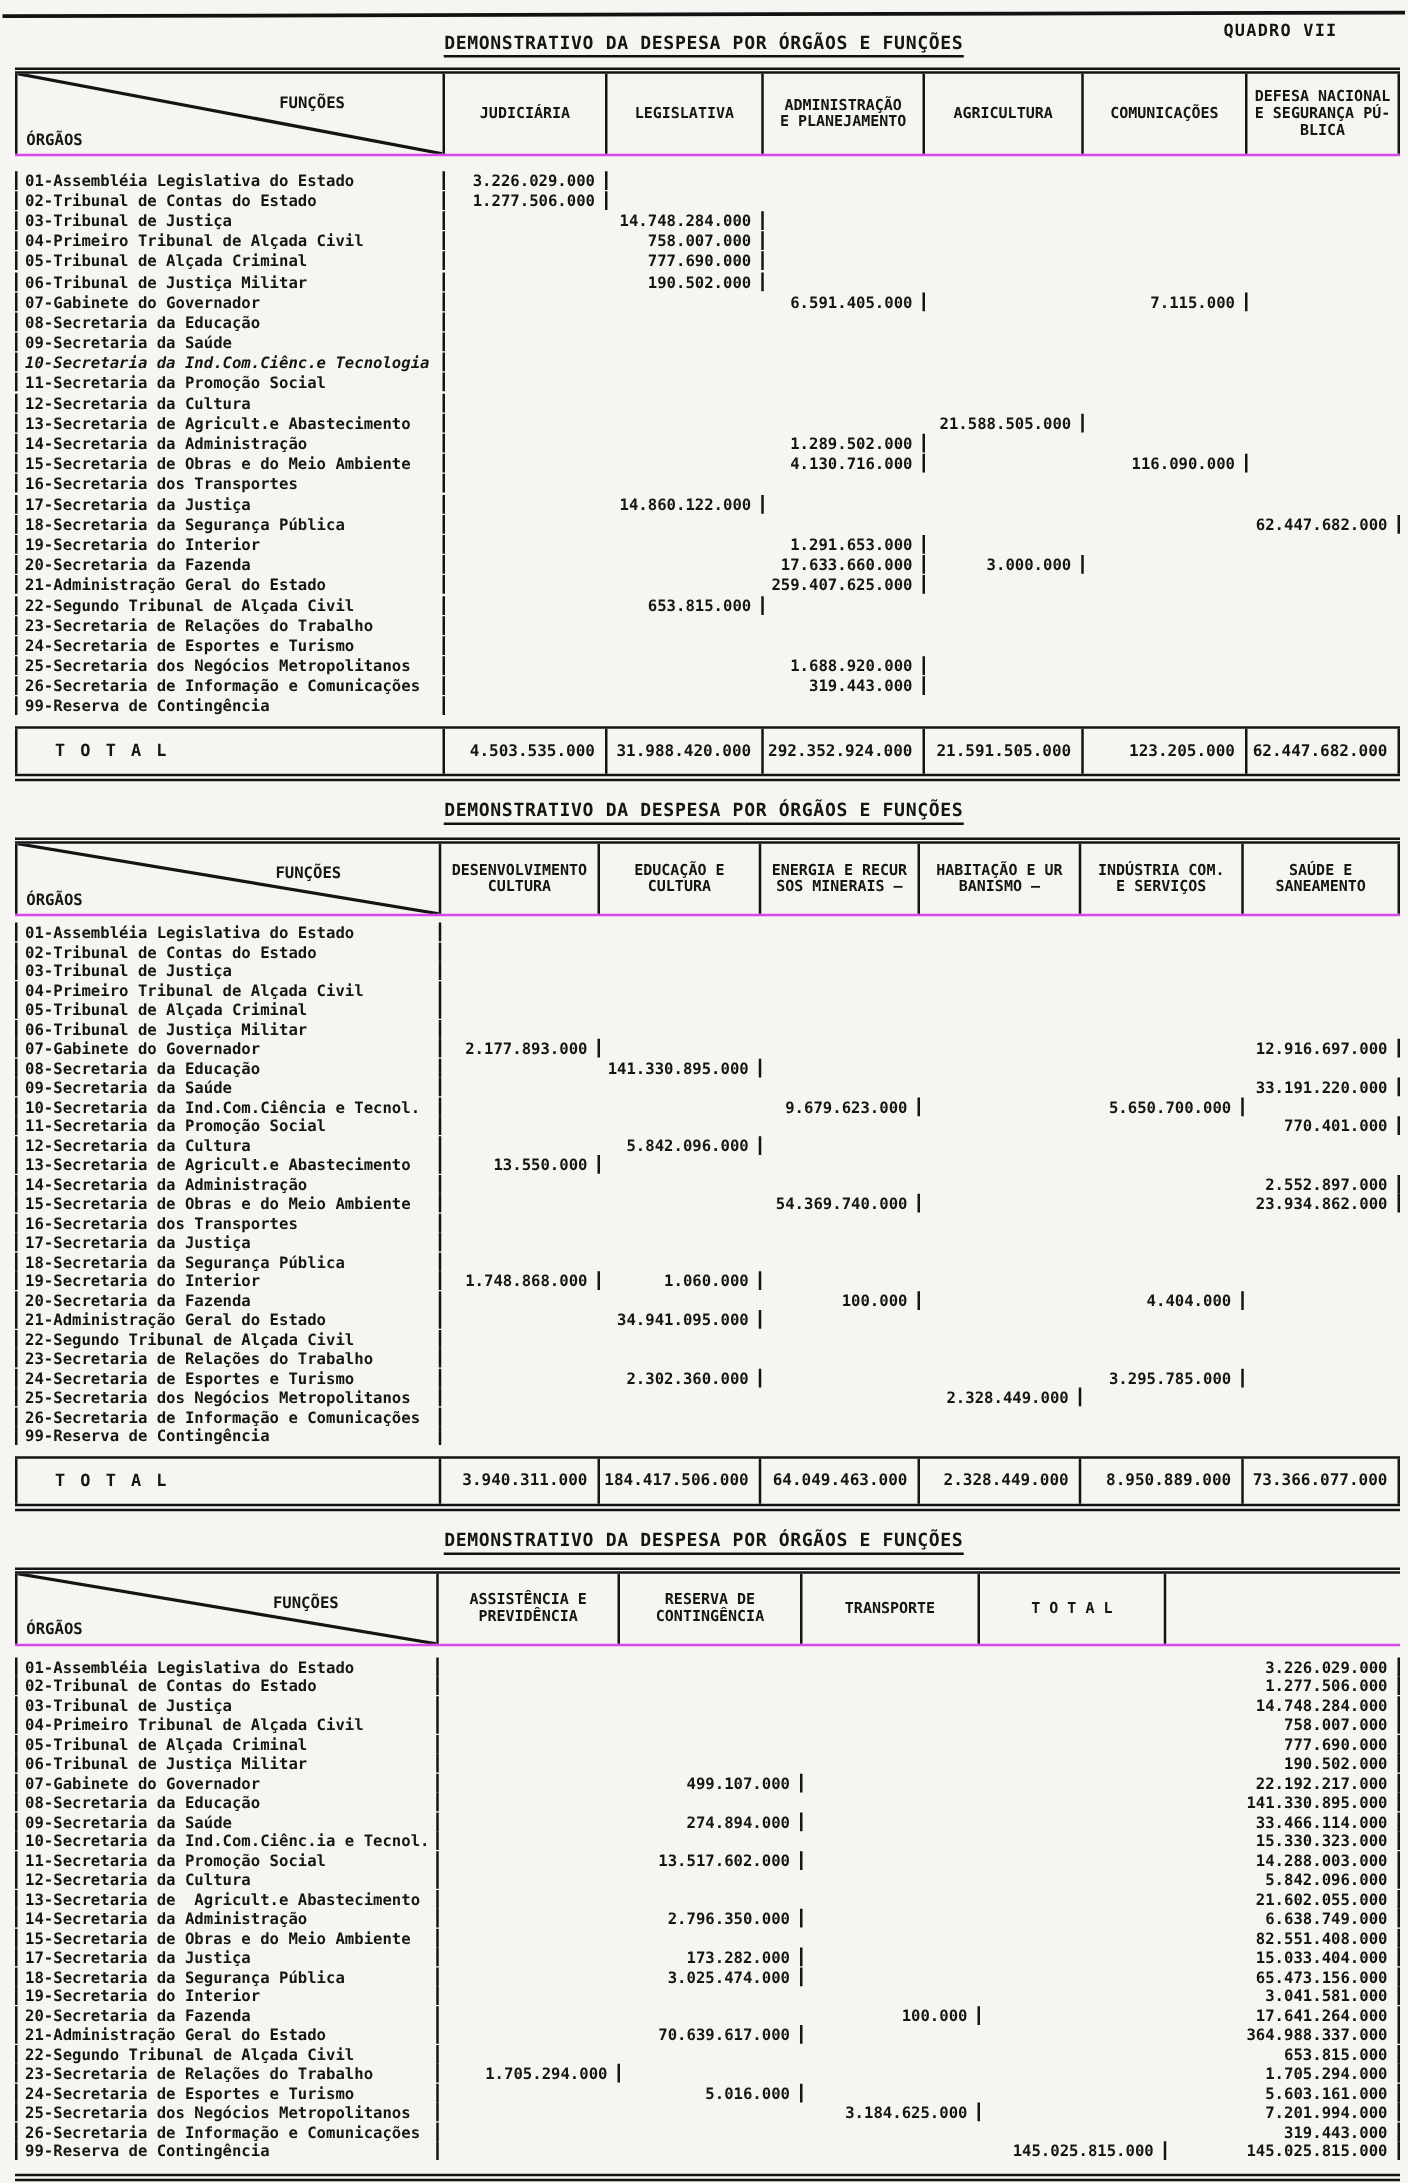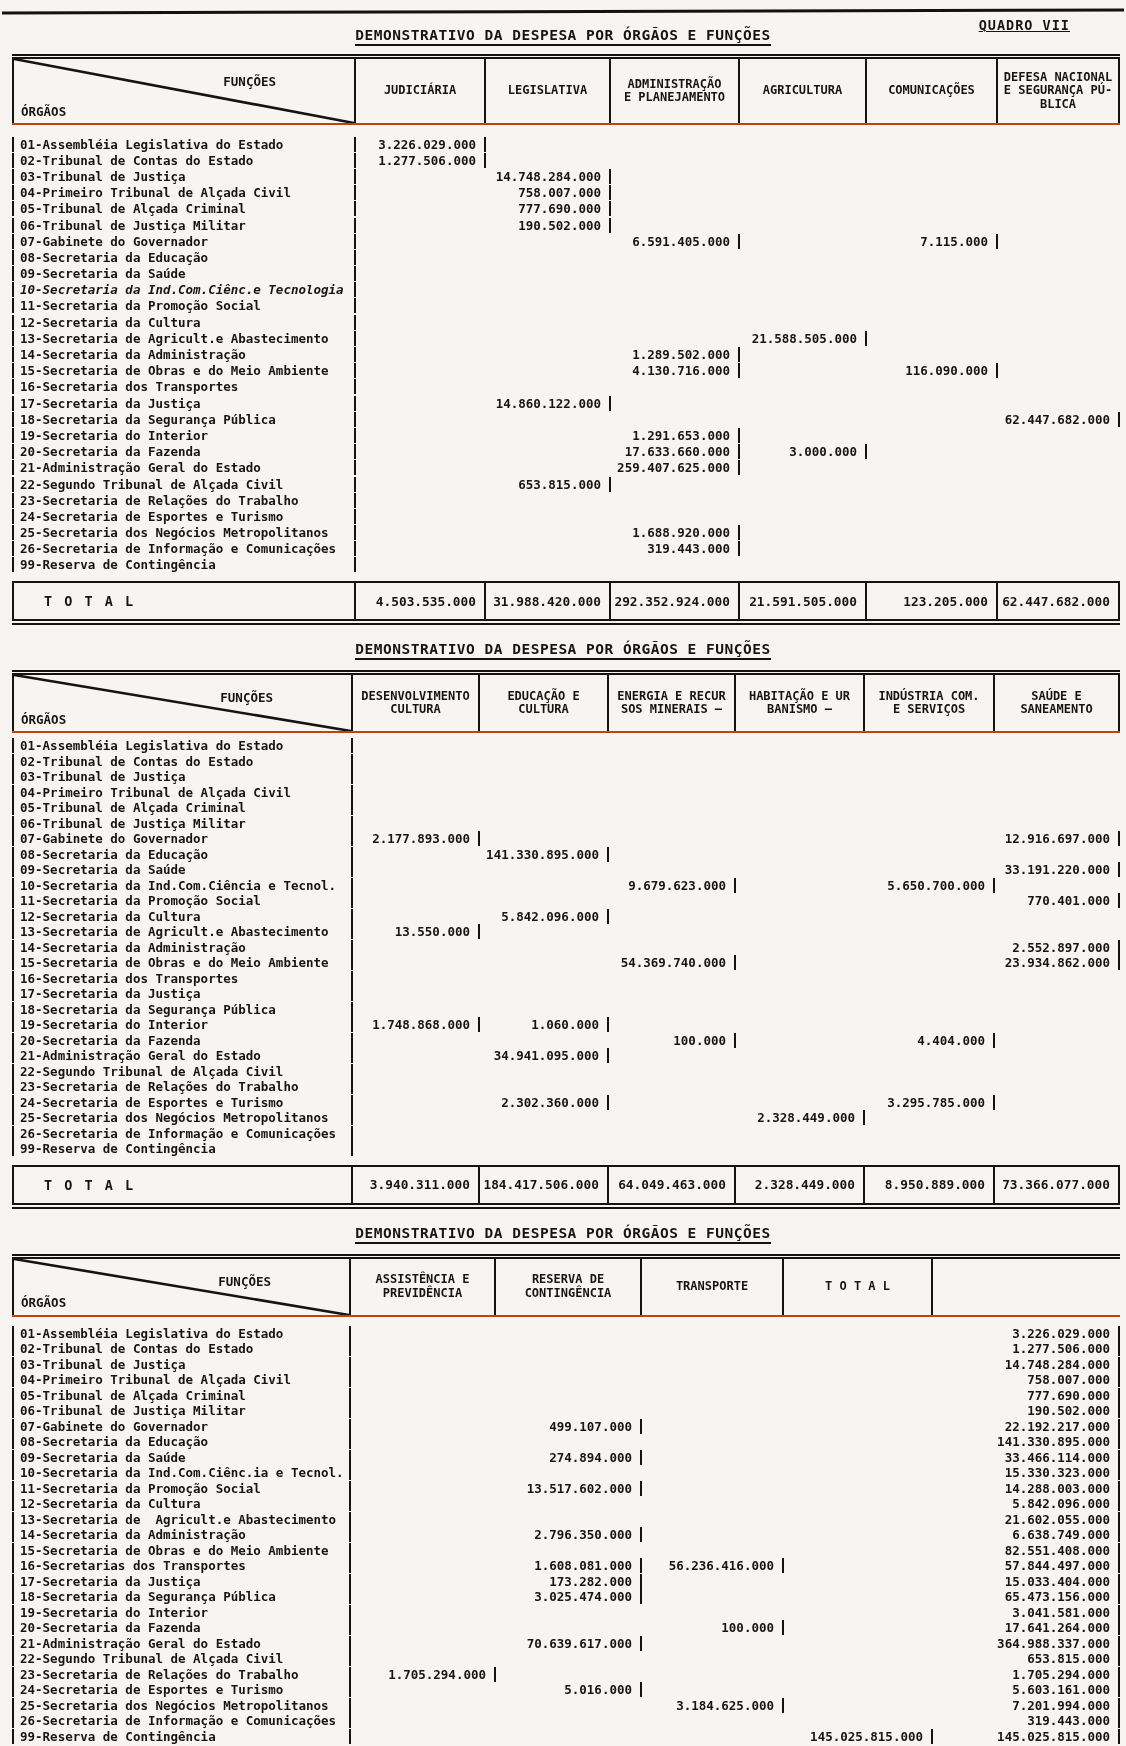--- a/index.html
+++ b/index.html
@@ -7,38 +7,38 @@
     width:1126px;height:1746px;
     background:#f6f5f1;
     font-family:"DejaVu Sans Mono", monospace;
     font-weight:700;
     color:#171513;
     position:relative;
     overflow:hidden;
   }
   .top-rule{height:3px;background:#121212;margin:10px 2px 0 2px;transform:skewY(-0.15deg);}
   .page-head{position:relative;height:30px;}
-  .quadro{position:absolute;right:56px;top:4px;font-size:13.5px;letter-spacing:1px;text-decoration:underline;}
+  .quadro{position:absolute;right:56px;top:4px;font-size:13.5px;letter-spacing:1px;}
   .sec-title{text-align:center;font-size:14.5px;letter-spacing:.5px;}
   .sec-title .ul{border-bottom:2.5px solid #121212;padding-bottom:1px;display:inline-block;}
   .t1-title{margin-top:-16px;}
   .t2-title{margin:16px 0 10px 0;}
   .t3-title{margin:16px 0 10px 0;}
 
   .ftable{
     width:1108px;margin:8px 0 0 12px;
     border-top:5px double #141414;
     border-bottom:6px double #141414;
     background:transparent;
   }
   .trow{display:grid;}
   .cell{border-right:2px solid #141414;box-sizing:border-box;min-width:0;}
   .trow .cell:first-child{border-left:2px solid #141414;}
 
-  .thead{border-bottom:2px solid #c2410c;}
+  .thead{border-bottom:2px solid #d946ef;}
   .thead .cell{display:flex;flex-direction:column;justify-content:center;align-items:center;
     min-height:64px;font-size:12px;line-height:13.5px;text-align:center;padding:2px 1px;}
   .t2 .thead .cell,.t3 .thead .cell{min-height:56px;}
   .corner{position:relative;}
   .diag{position:absolute;left:0;top:0;width:100%;height:100%;}
   .diag line{stroke:#141414;stroke-width:2.6;vector-effect:non-scaling-stroke;}
   .fnlab{position:absolute;right:78px;top:16px;font-size:12.5px;}
   .orglab{position:absolute;left:7px;bottom:5px;font-size:12.5px;margin-top:36px;}
 
   .brow{align-items:center;}
@@ -829,28 +829,20 @@
       </div>
       <div class="trow brow" style="grid-template-columns: 339px 145px 146px 142px 149px 187px;">
         <div class="cell ocell">15-Secretaria de Obras e do Meio Ambiente</div>
         <div class="cell vcell"></div>
         <div class="cell vcell"></div>
         <div class="cell vcell"></div>
         <div class="cell vcell"></div>
         <div class="cell vcell">82.551.408.000</div>
       </div>
       <div class="trow brow" style="grid-template-columns: 339px 145px 146px 142px 149px 187px;">
-        <div class="cell ocell">16-Secretarias dos Transportes</div>
-        <div class="cell vcell"></div>
-        <div class="cell vcell">1.608.081.000</div>
-        <div class="cell vcell">56.236.416.000</div>
-        <div class="cell vcell"></div>
-        <div class="cell vcell">57.844.497.000</div>
-      </div>
-      <div class="trow brow" style="grid-template-columns: 339px 145px 146px 142px 149px 187px;">
         <div class="cell ocell">17-Secretaria da Justiça</div>
         <div class="cell vcell"></div>
         <div class="cell vcell">173.282.000</div>
         <div class="cell vcell"></div>
         <div class="cell vcell"></div>
         <div class="cell vcell">15.033.404.000</div>
       </div>
       <div class="trow brow" style="grid-template-columns: 339px 145px 146px 142px 149px 187px;">
         <div class="cell ocell">18-Secretaria da Segurança Pública</div>
         <div class="cell vcell"></div>

